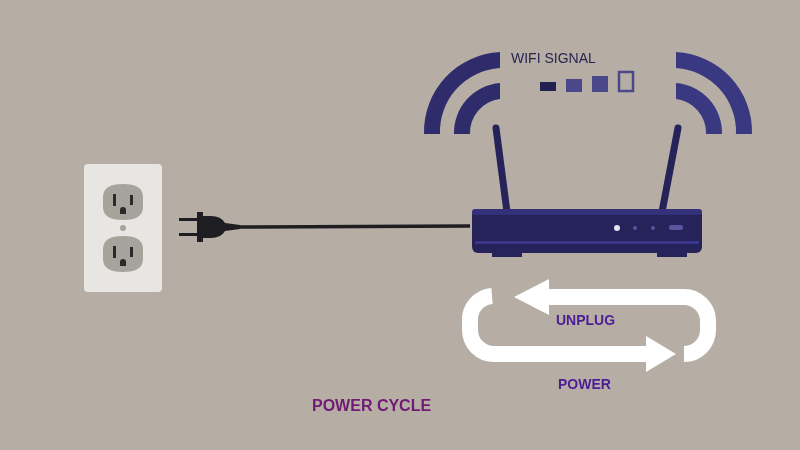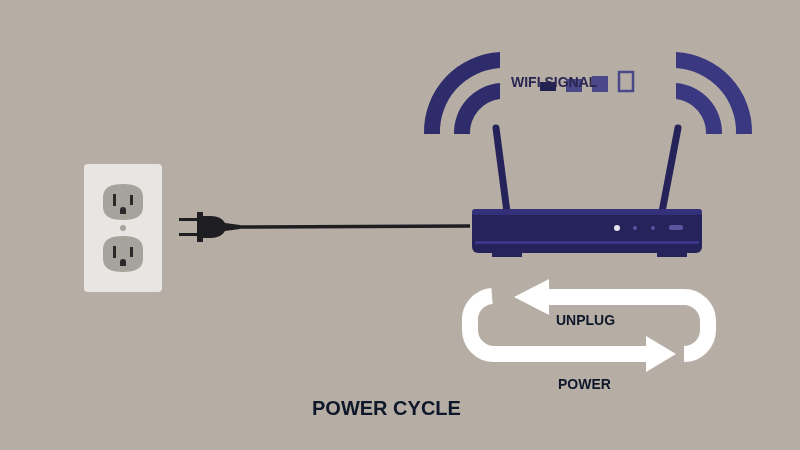--- a/index.html
+++ b/index.html
@@ -1,22 +1,22 @@
 <!DOCTYPE html>
 <html><head>
   <meta charset="utf-8">
   <style>
     html, body { margin: 0; padding: 0; }
     body { width: 800px; height: 450px; background: #b6aea5; position: relative; overflow: hidden; font-family: "Liberation Sans", sans-serif; }
     .layer { position: absolute; left: 0; top: 0; }
-    .lbl { position: absolute; color: #0f172a; font-weight: bold; white-space: nowrap; }
-    #wifi-label { left: 511px; top: 50px; font-size: 14px; font-weight: bold; color: #2a2550; margin-top: 24px; }
+    .lbl { position: absolute; color: #4c1d95; font-weight: bold; white-space: nowrap; }
+    #wifi-label { left: 511px; top: 50px; font-size: 14px; font-weight: normal; color: #2a2550; }
     #unplug-label { left: 556px; top: 312px; font-size: 14px; }
     #replug-label { left: 558px; top: 376px; font-size: 14px; }
-    #title-label { left: 312px; top: 397px; font-size: 20px; color: #0f172a; }
+    #title-label { left: 312px; top: 397px; font-size: 16px; color: #701a75; }
   </style>
 </head>
 <body>
 
 <svg class="layer" width="800" height="450" viewBox="0 0 800 450">
 
   <g>
     <rect x="84" y="164" width="78" height="128" rx="4" fill="#e8e6e3"></rect>
     <g>
       <path d="M103 197 q0 -13 20 -13 q20 0 20 13 v10 q0 13 -20 13 q-20 0 -20 -13z" fill="#a6a29c"></path>

